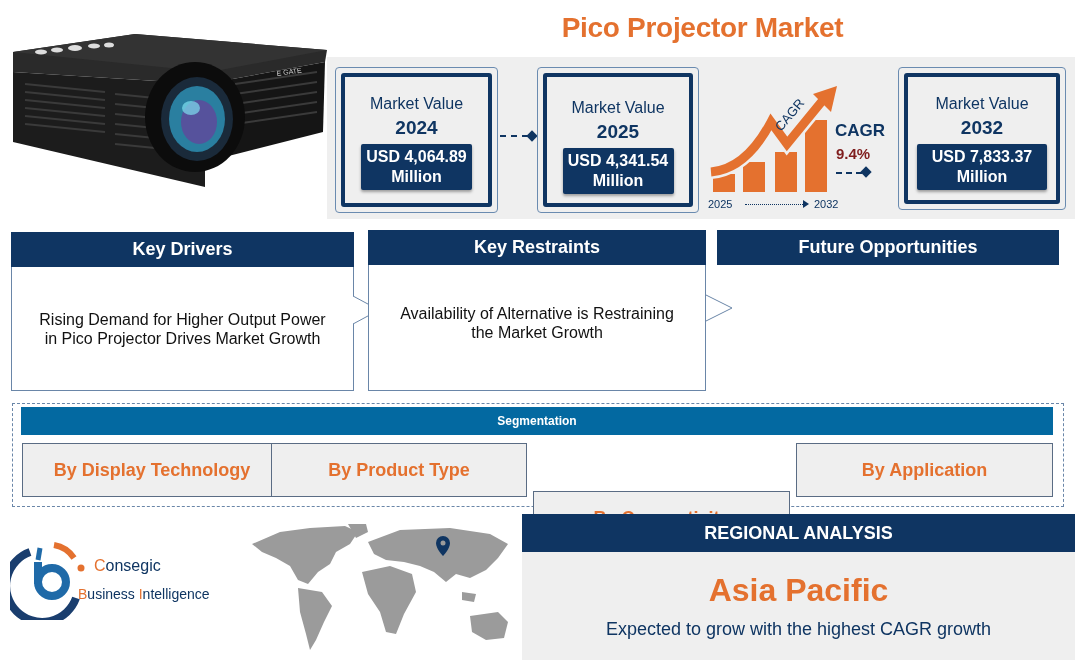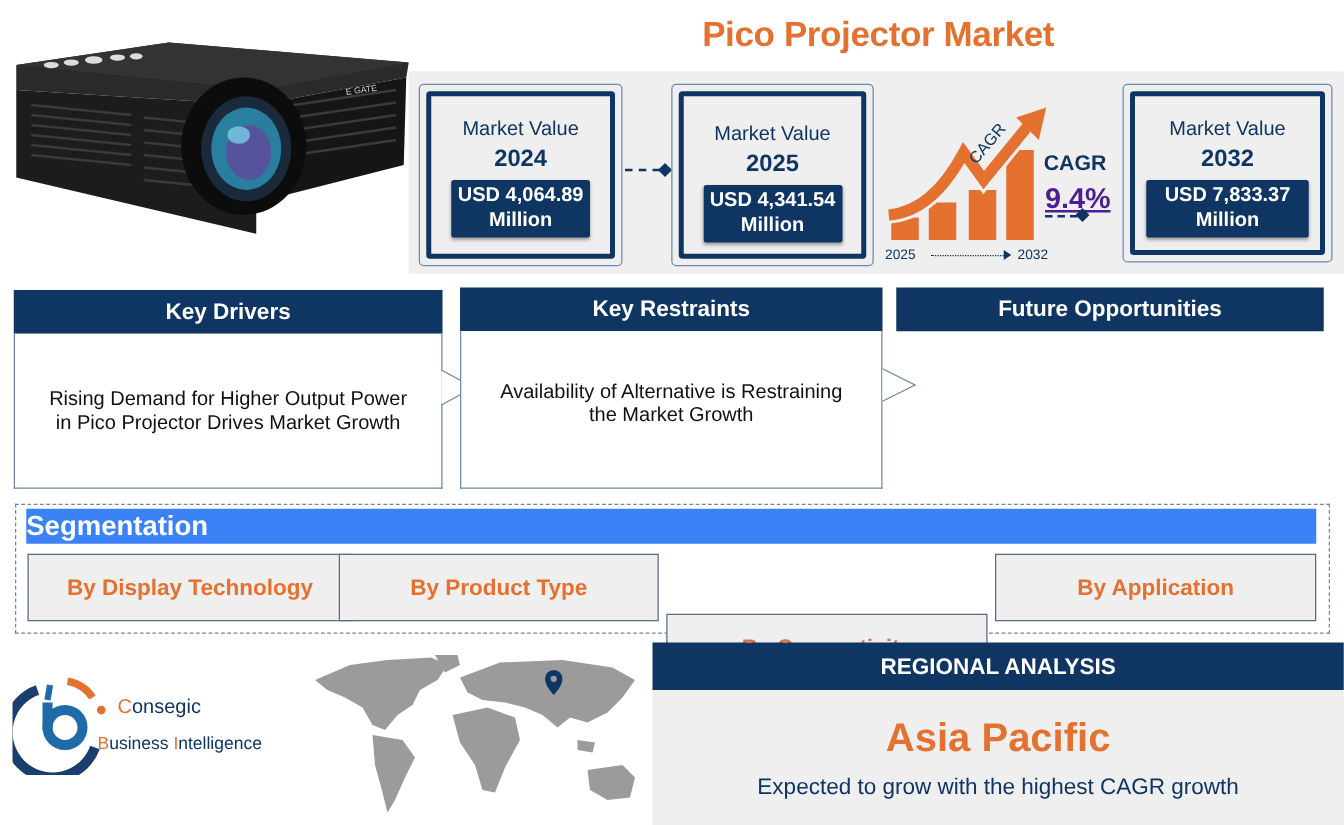--- a/index.html
+++ b/index.html
@@ -18,30 +18,30 @@
   .mv-outer { border: 1.5px solid #6a8bb0; border-radius: 4px; background: #efefef; }
   .mv-inner { position: absolute; inset: 5px; border: 4px solid #0f3562; border-radius: 3px; text-align: center; }
   .mv-label { font-size: 16px; color: #0f3562; margin-top: 18px; }
   .mv-year { font-size: 19px; font-weight: bold; color: #0f3562; margin-top: 4px; }
   .mv-value { margin: 5px auto 0; width: 111px; background: #0f3562; color: #fff; font-weight: bold; font-size: 16px; line-height: 20px; padding: 3px 2px; border-radius: 2px; box-shadow: 0 2px 3px rgba(0,0,0,0.35); }
 
   .dash-conn { border-top: 2px dashed #0f3562; height: 0; }
   .diamond { width: 8px; height: 8px; background: #0f3562; transform: rotate(45deg); }
 
   .cagr-label { font-size: 17px; font-weight: bold; color: #0f3562; }
-  .cagr-val { font-size: 23px; font-weight: bold; color: #4c1d95; text-decoration: underline; }
+  .cagr-val { font-size: 15px; font-weight: bold; color: #7f1d1d; }
   .axis-year { font-size: 11px; color: #0f3562; }
 
   
   .info-head { background: #0f3562; color: #fff; font-weight: bold; font-size: 18px; text-align: center; height: 35px; line-height: 35px; }
   .info-body { border: 1px solid #6a86a8; border-top: none; background: #fff; display: flex; align-items: center; justify-content: center; text-align: center; font-size: 16px; line-height: 19px; color: #111; padding: 0 20px; }
 
   
   .seg-wrap { left: 12px; top: 403px; width: 1052px; height: 104px; border: 1px dashed #6a86a8; }
-  .seg-head { left: 21px; top: 407px; width: 1032px; height: 28px; background: #3b82f6; color: #fff; font-weight: bold; font-size: 22px; line-height: 28px; }
+  .seg-head { left: 21px; top: 407px; width: 1032px; height: 28px; background: #0369a1; color: #fff; font-weight: bold; font-size: 12px; text-align: center; line-height: 28px; }
   .seg-item { top: 443px; height: 54px; background: #efefef; border: 1px solid #5a6c84; color: #e4712f; font-weight: bold; font-size: 18px; display: flex; align-items: center; justify-content: center; }
 
   
   .reg-head { left: 522px; top: 514px; width: 553px; height: 38px; background: #0f3562; color: #fff; font-weight: bold; font-size: 18px; text-align: center; line-height: 38px; }
   .reg-body { left: 522px; top: 552px; width: 553px; height: 108px; background: #efefef; text-align: center; }
   .reg-name { font-size: 32px; font-weight: bold; color: #e4712f; margin-top: 20px; }
   .reg-desc { font-size: 18px; color: #0f3562; margin-top: 10px; }
 
   .brand-name { font-size: 16px; color: #0f3562; }
   .brand-sub { font-size: 14px; color: #0f3562; }

